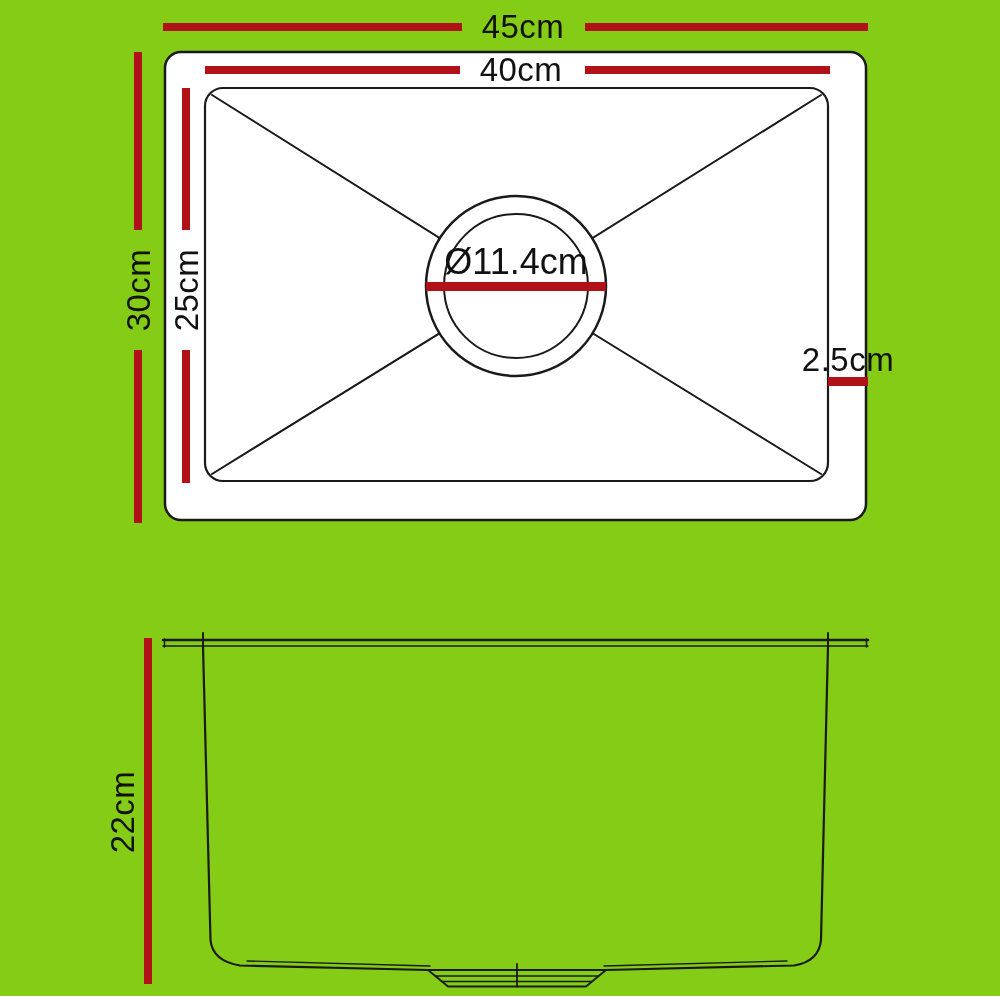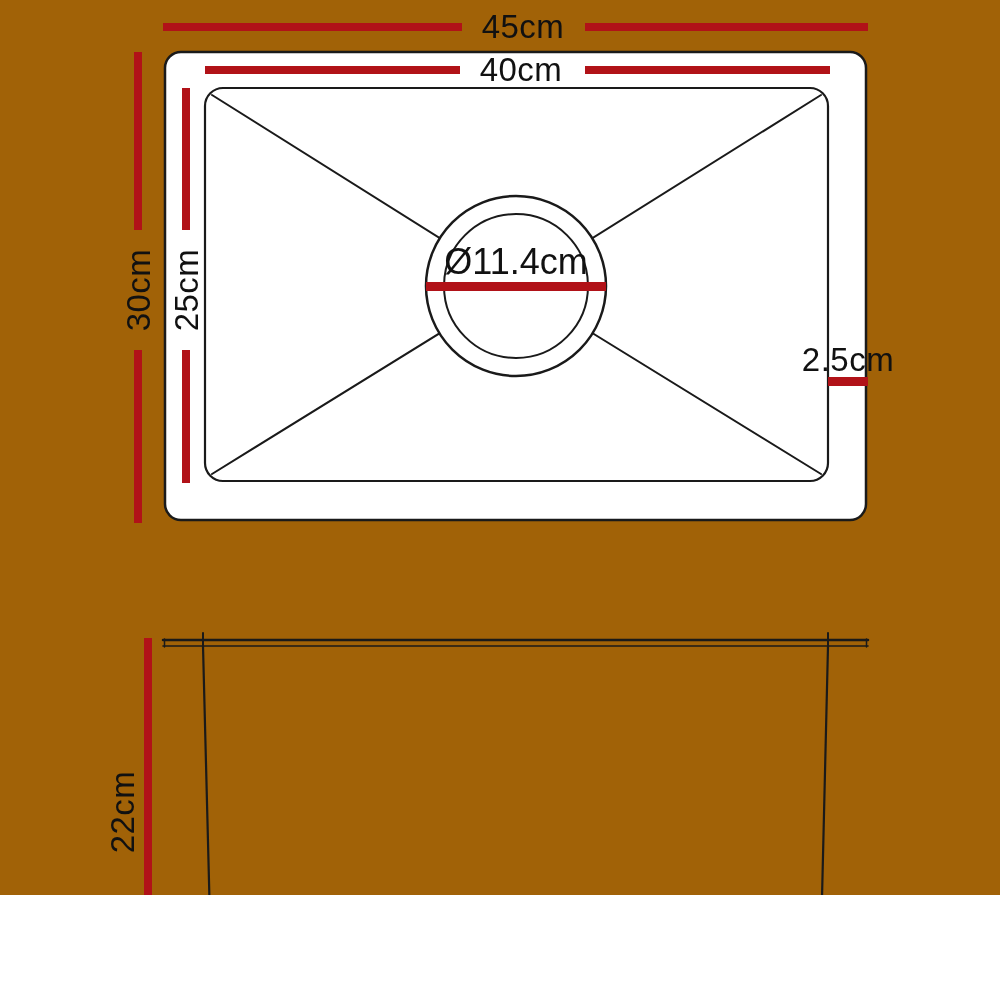--- a/index.html
+++ b/index.html
@@ -3,22 +3,22 @@
 <meta charset="utf-8">
 <style>
   html, body {
     margin: 0;
     padding: 0;
     background: #ffffff;
   }
   .canvas {
     position: relative;
     width: 1000px;
-    height: 895px;
-    background: #a16207;
+    height: 996px;
+    background: #84cc16;
     overflow: hidden;
   }
   svg {
     display: block;
   }
   .dim-label {
     font-family: "Liberation Sans", "DejaVu Sans", sans-serif;
     font-size: 33px;
     font-weight: 500;
     letter-spacing: 0.5px;

